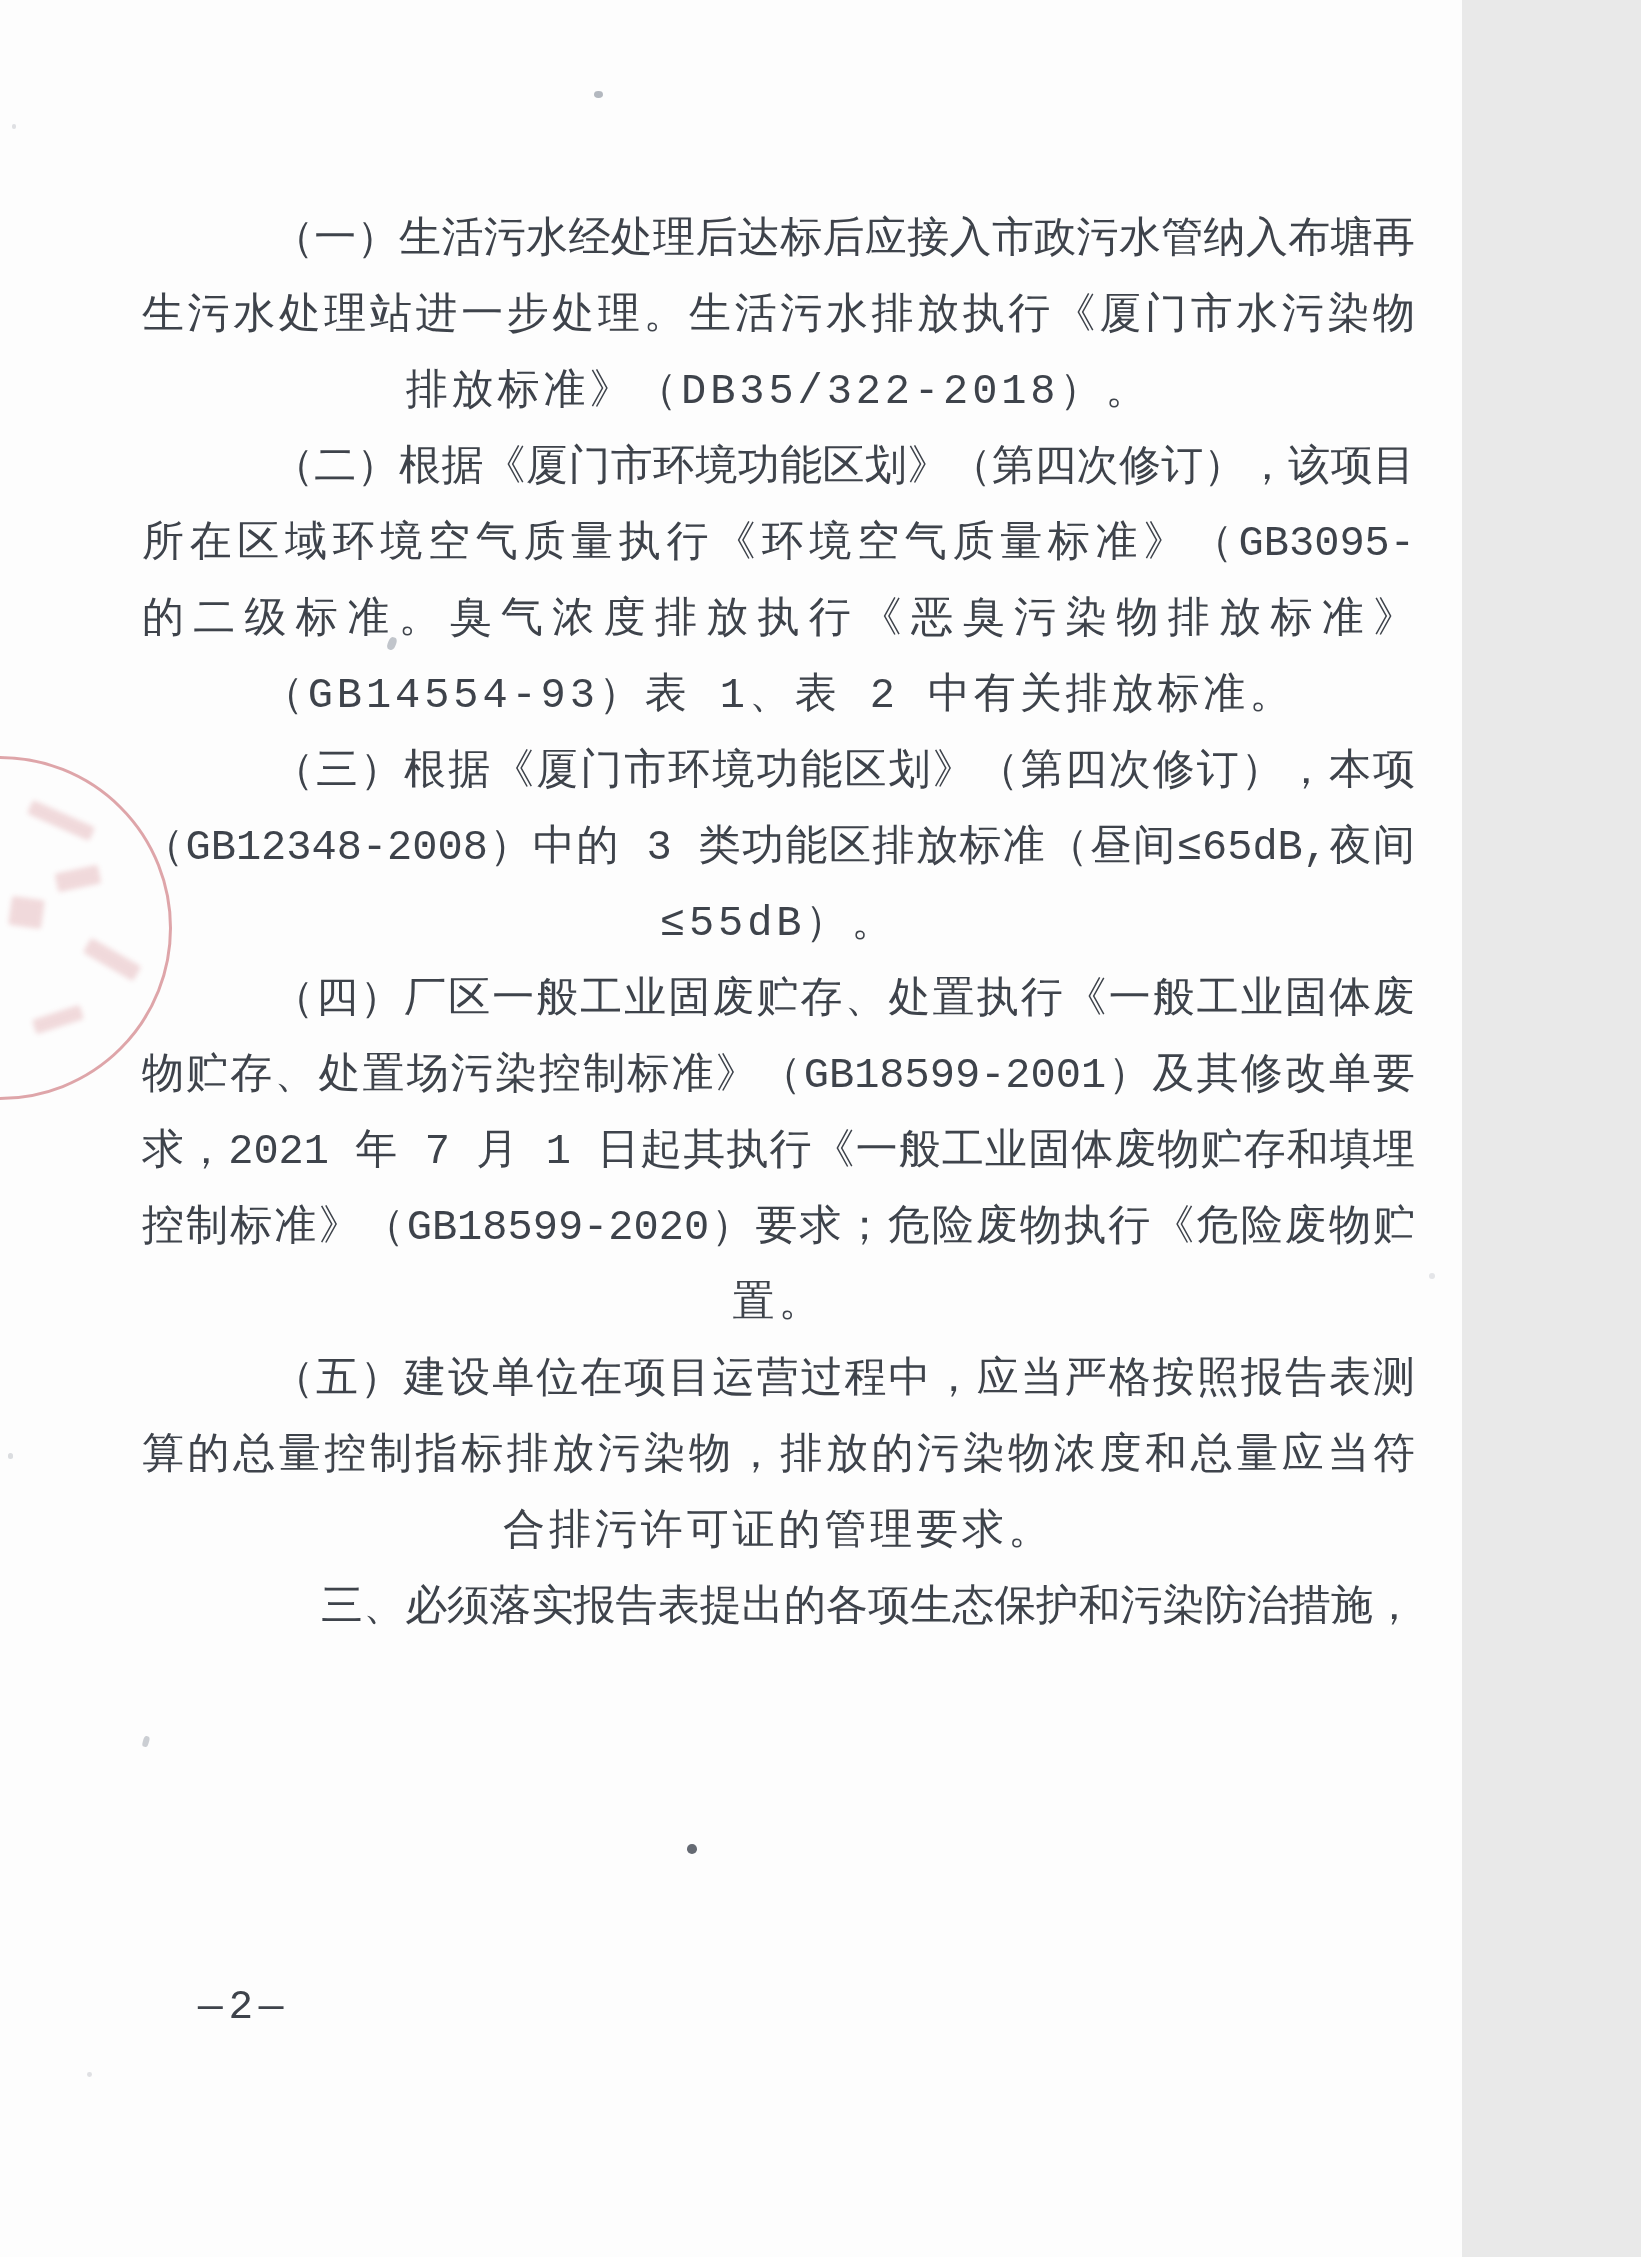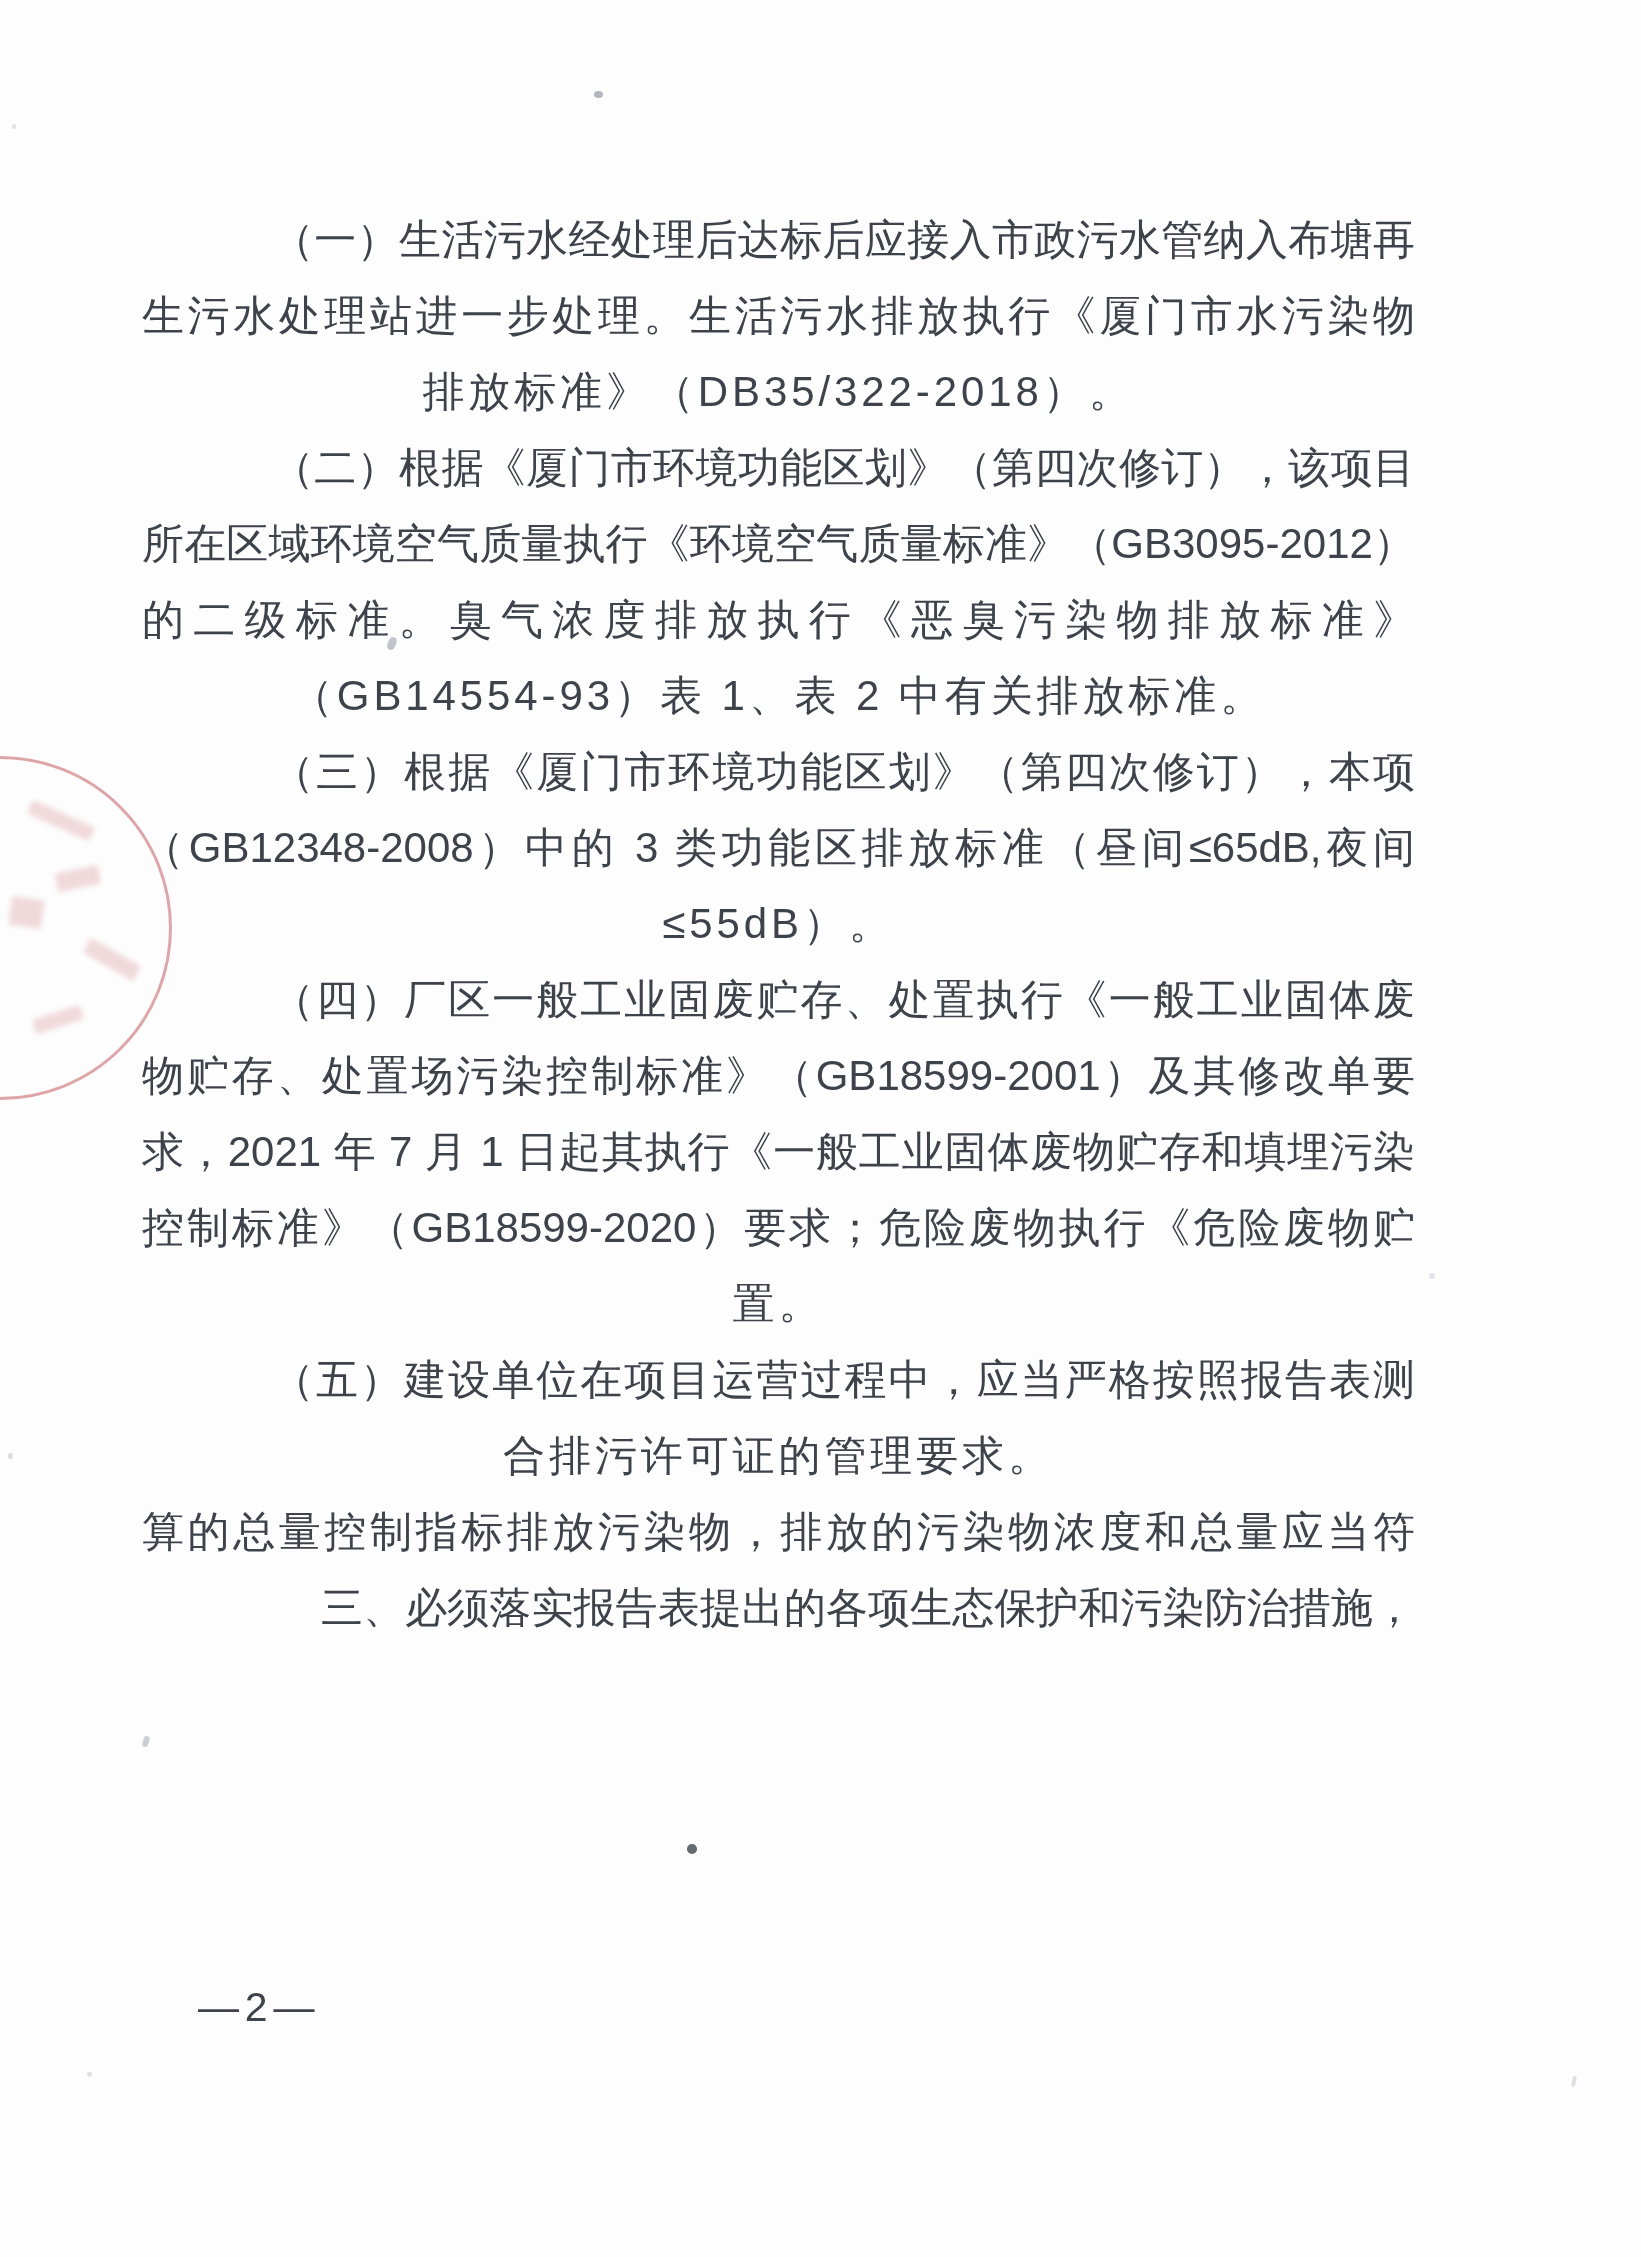--- a/index.html
+++ b/index.html
@@ -4,24 +4,24 @@
 <style>
   :root{
     --text:#3e434b;
     --bg:#fdfdfd;
     --stamp:#c65e66;
   }
   html,body{margin:0;padding:0;}
   body{background:#e9e9e9;}
   .page{
     position:relative;
-    width:1641px;height:2257px;
+    width:1462px;height:2257px;
     background:var(--bg);
     overflow:hidden;
-    font-family:Liberation Sans, sans-serif;
+    font-family:Liberation Mono, monospace;
     color:var(--text);
   }
   .doc-body{
     position:absolute;
     left:142px;top:202px;
     width:1273px;
     font-size:42px;
     line-height:76px;
   }
   .line{
@@ -102,21 +102,21 @@
     <div class="line">（GB14554-93）表 1、表 2 中有关排放标准。</div>
     <div class="line j indent">（三）根据《厦门市环境功能区划》（第四次修订），本项</div>
     <div class="line j">（GB12348-2008）中的 3 类功能区排放标准（昼间≤65dB,夜间</div>
     <div class="line">≤55dB）。</div>
     <div class="line j indent">（四）厂区一般工业固废贮存、处置执行《一般工业固体废</div>
     <div class="line j">物贮存、处置场污染控制标准》（GB18599-2001）及其修改单要</div>
     <div class="line j">求，2021 年 7 月 1 日起其执行《一般工业固体废物贮存和填埋污染</div>
     <div class="line j">控制标准》（GB18599-2020）要求；危险废物执行《危险废物贮</div>
     <div class="line">置。</div>
     <div class="line j indent">（五）建设单位在项目运营过程中，应当严格按照报告表测</div>
+    <div class="line j">算的总量控制指标排放污染物，排放的污染物浓度和总量应当符</div>
     <div class="line">合排污许可证的管理要求。</div>
-    <div class="line j">算的总量控制指标排放污染物，排放的污染物浓度和总量应当符</div>
     <div class="line j indent-lg">三、必须落实报告表提出的各项生态保护和污染防治措施，</div>
   </div>
 
   <div class="page-number">—2—</div>
 
 </div>
 
 
 </body></html>

